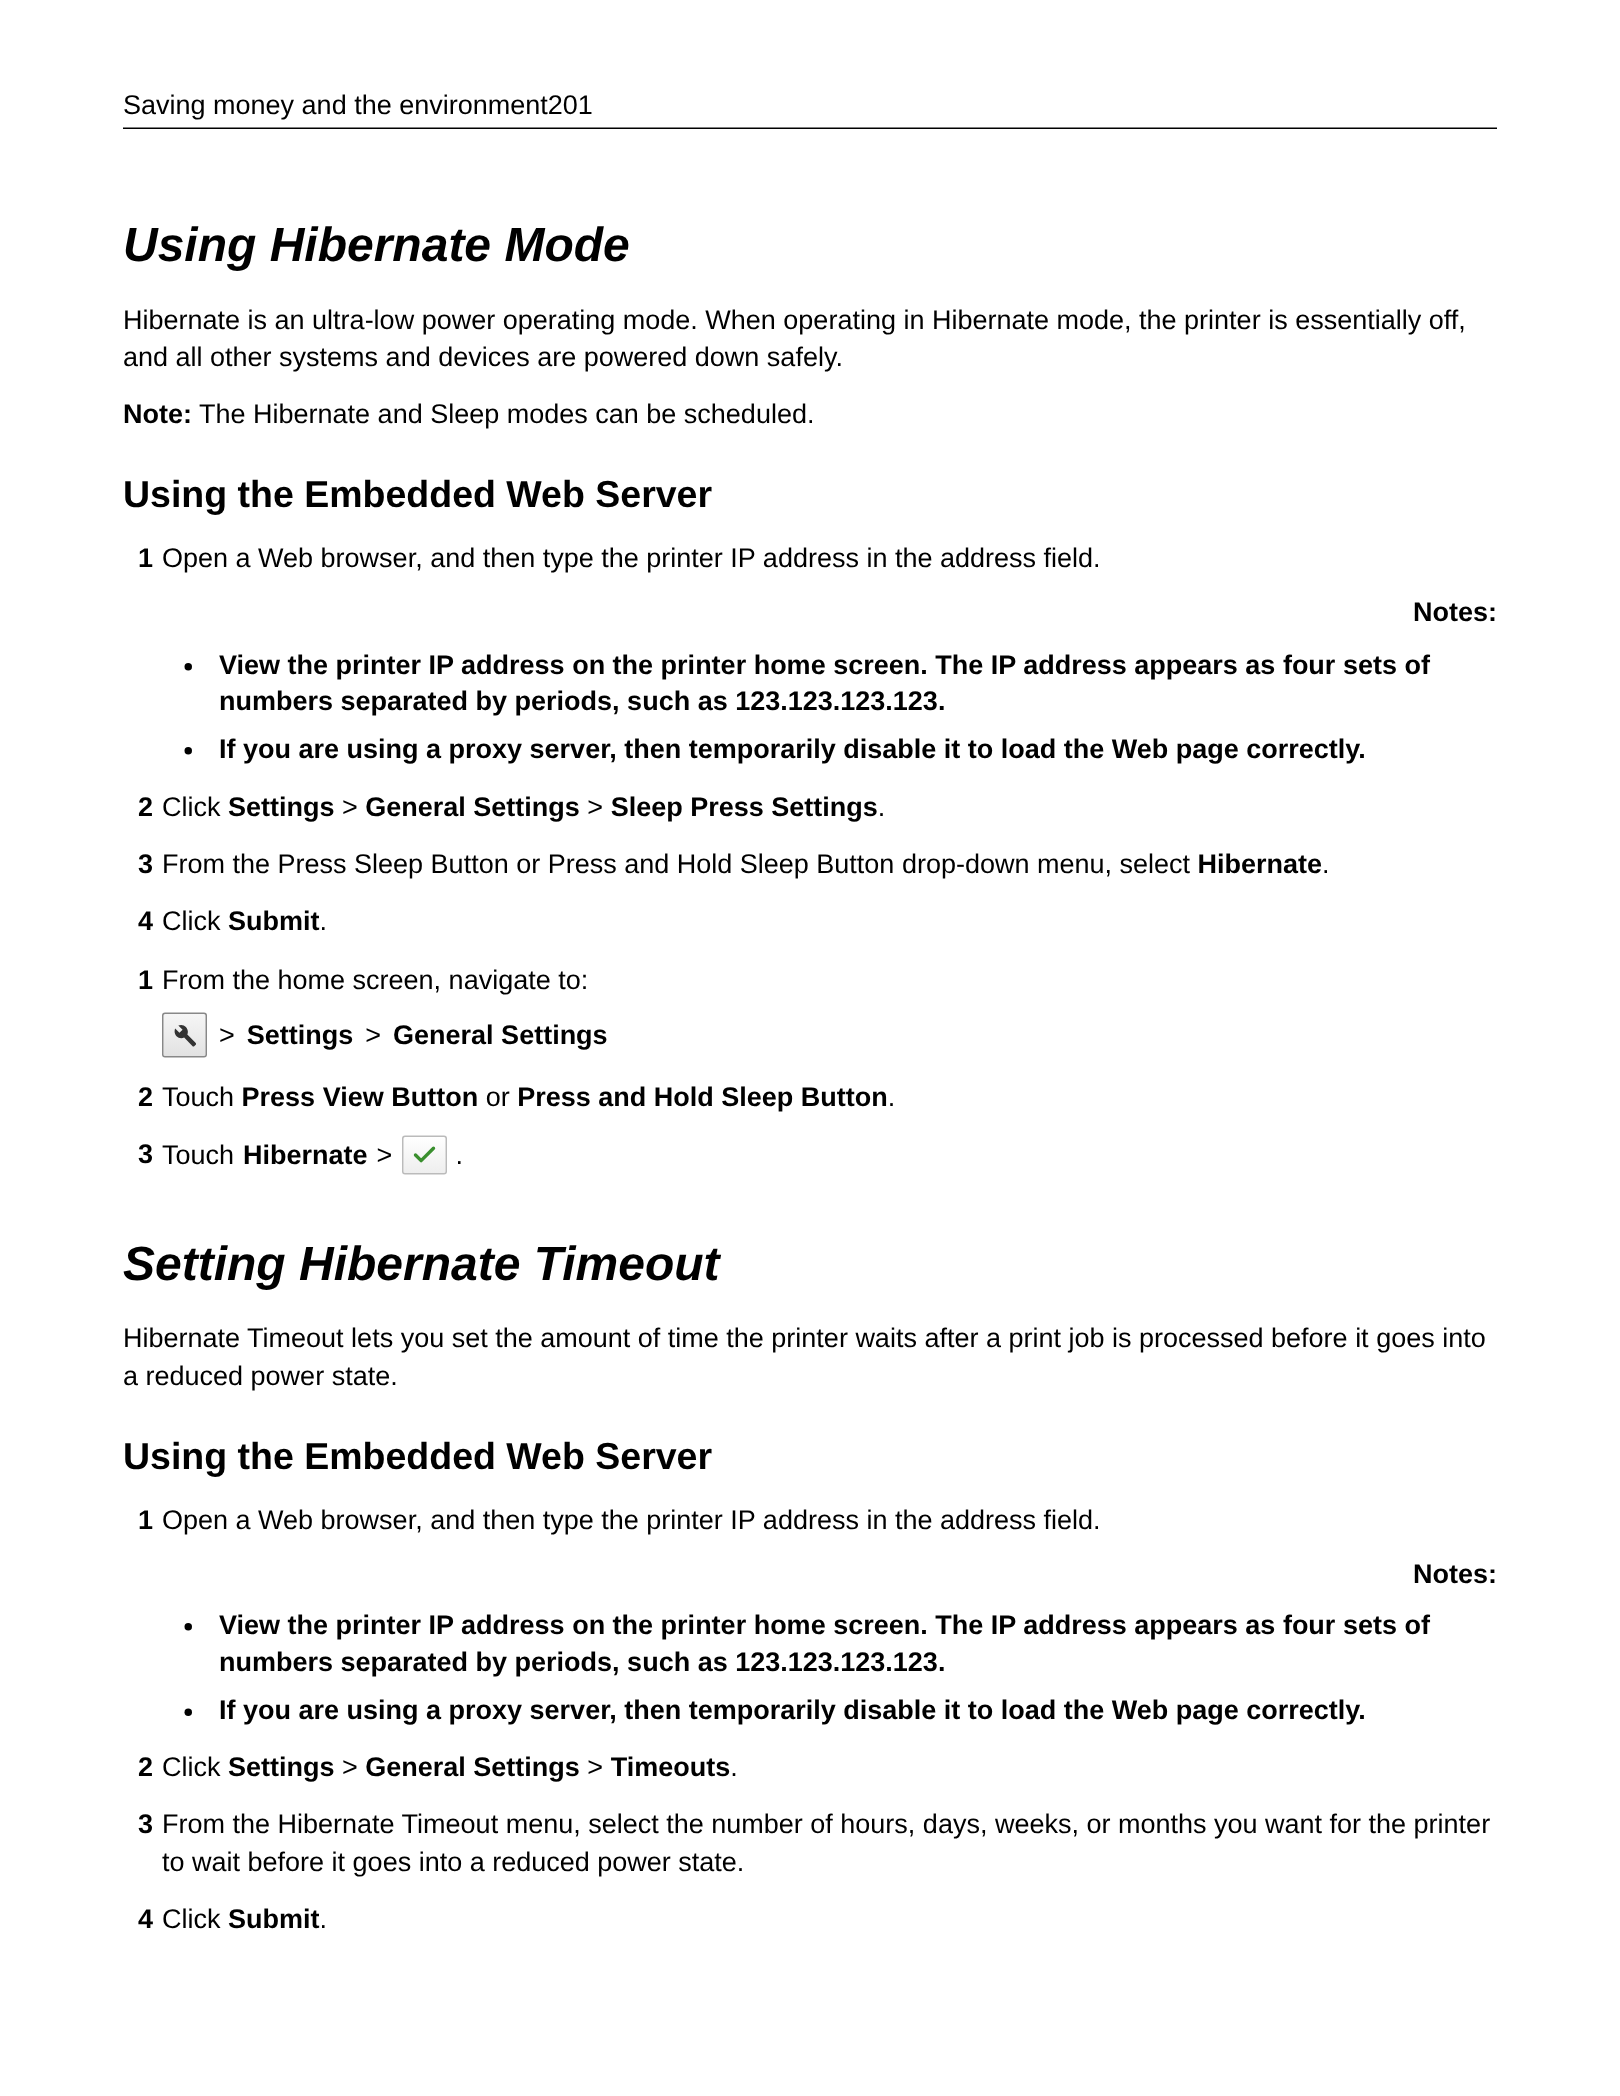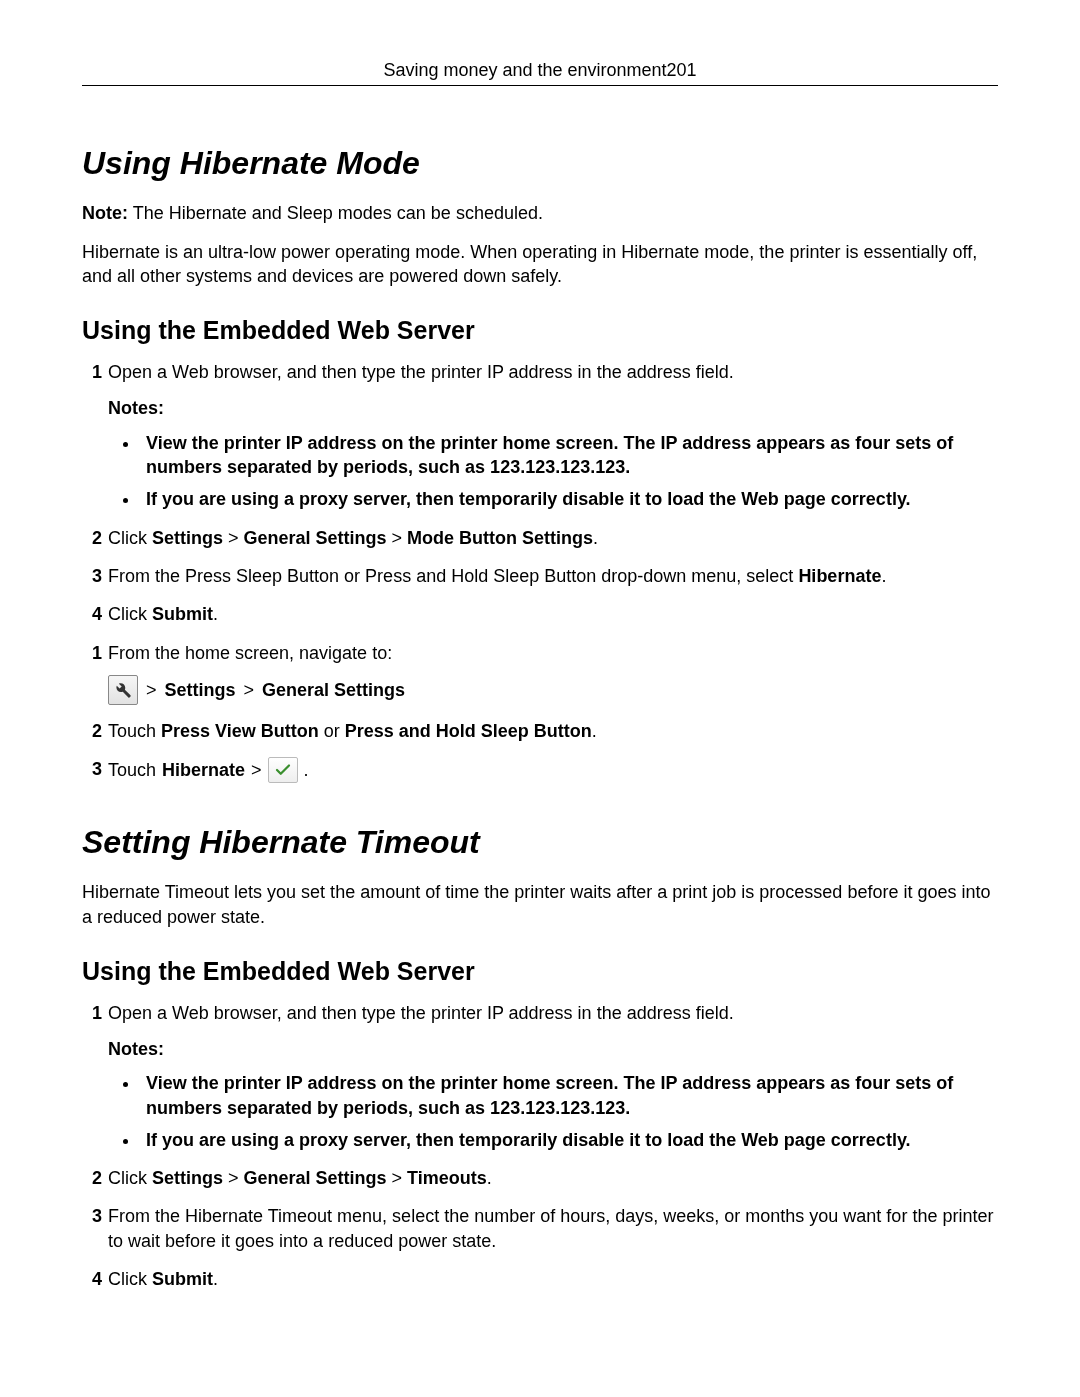--- a/index.html
+++ b/index.html
@@ -13,21 +13,21 @@
     font-family: "Segoe UI", "Helvetica Neue", Arial, sans-serif;
     color: #000;
     font-size: 18px;
     line-height: 1.35;
   }
   .page {
     padding: 58px 82px 0 82px;
   }
   .running-head {
     display: flex;
-    justify-content: center;
+    justify-content: flex-start;
     align-items: baseline;
     border-bottom: 1px solid #000;
     padding-bottom: 3px;
     margin-bottom: 56px;
   }
   .running-head .section {
     font-size: 18px;
   }
   .running-head .pageno {
     font-size: 18px;
@@ -63,20 +63,21 @@
     position: absolute;
     left: 0;
     top: 0;
     width: 20px;
     text-align: right;
     font-weight: 700;
   }
   .sub-notes-label {
     font-weight: 700;
     margin: 12px 0 10px 0;
+    text-align: right;
   }
   ul.bullets {
     list-style: disc;
     padding-left: 32px;
     margin: 0 0 12px 0;
   }
   ul.bullets li {
     margin: 0 0 8px 0;
     padding-left: 6px;
     font-weight: bold;
@@ -133,43 +134,43 @@
 
 <div class="page">
 
   <div class="running-head">
     <span class="section">Saving money and the environment</span>
     <span class="pageno">201</span>
   </div>
 
   <div class="section-block">
     <h2>Using Hibernate Mode</h2>
+    <p>Hibernate is an ultra‑low power operating mode. When operating in Hibernate mode, the printer is essentially off, and all other systems and devices are powered down safely.</p>
     <p>
       <span class="note-label">Note:</span><span> The Hibernate and Sleep modes can be scheduled.</span>
     </p>
-    <p>Hibernate is an ultra‑low power operating mode. When operating in Hibernate mode, the printer is essentially off, and all other systems and devices are powered down safely.</p>
 
     <h3>Using the Embedded Web Server</h3>
 
     <ol class="steps">
       <li>
         <span class="num">1</span>
         <div>
           <span>Open a Web browser, and then type the printer IP address in the address field.</span>
           <div class="sub-notes-label">Notes:</div>
           <ul class="bullets">
             <li>View the printer IP address on the printer home screen. The IP address appears as four sets of numbers separated by periods, such as 123.123.123.123.</li>
             <li>If you are using a proxy server, then temporarily disable it to load the Web page correctly.</li>
           </ul>
         </div>
       </li>
       <li>
         <span class="num">2</span>
         <div>
-          <span>Click </span><span class="b">Settings</span><span> &gt; </span><span class="b">General Settings</span><span> &gt; </span><span class="b">Mode Button Settings</span><span>.</span>
+          <span>Click </span><span class="b">Settings</span><span> &gt; </span><span class="b">General Settings</span><span> &gt; </span><span class="b">Sleep Press Settings</span><span>.</span>
         </div>
       </li>
       <li>
         <span class="num">3</span>
         <div>
           <span>From the Press Sleep Button or Press and Hold Sleep Button drop‑down menu, select </span><span class="b">Hibernate</span><span>.</span>
         </div>
       </li>
       <li>
         <span class="num">4</span>

